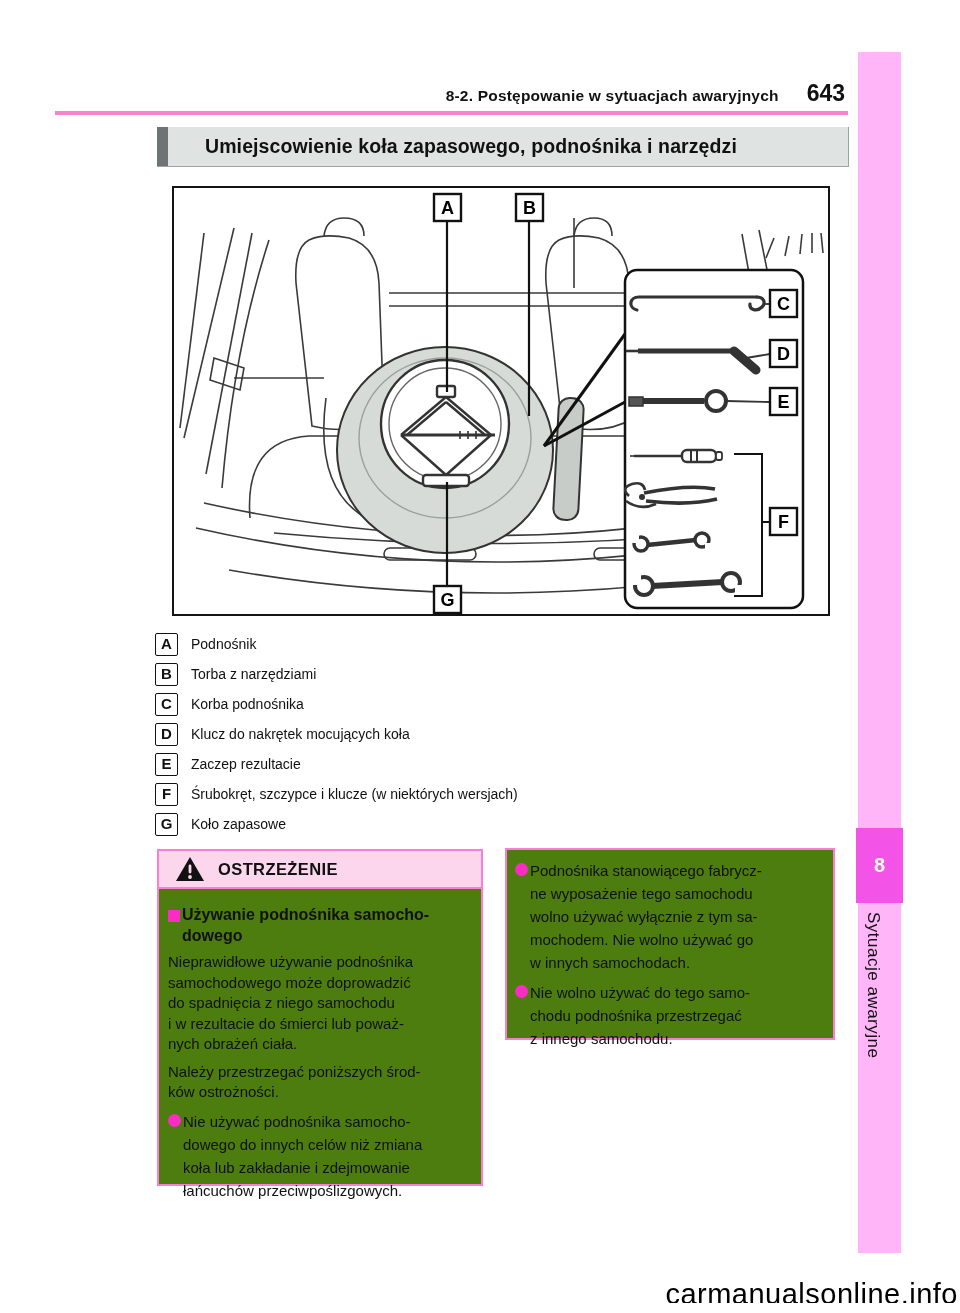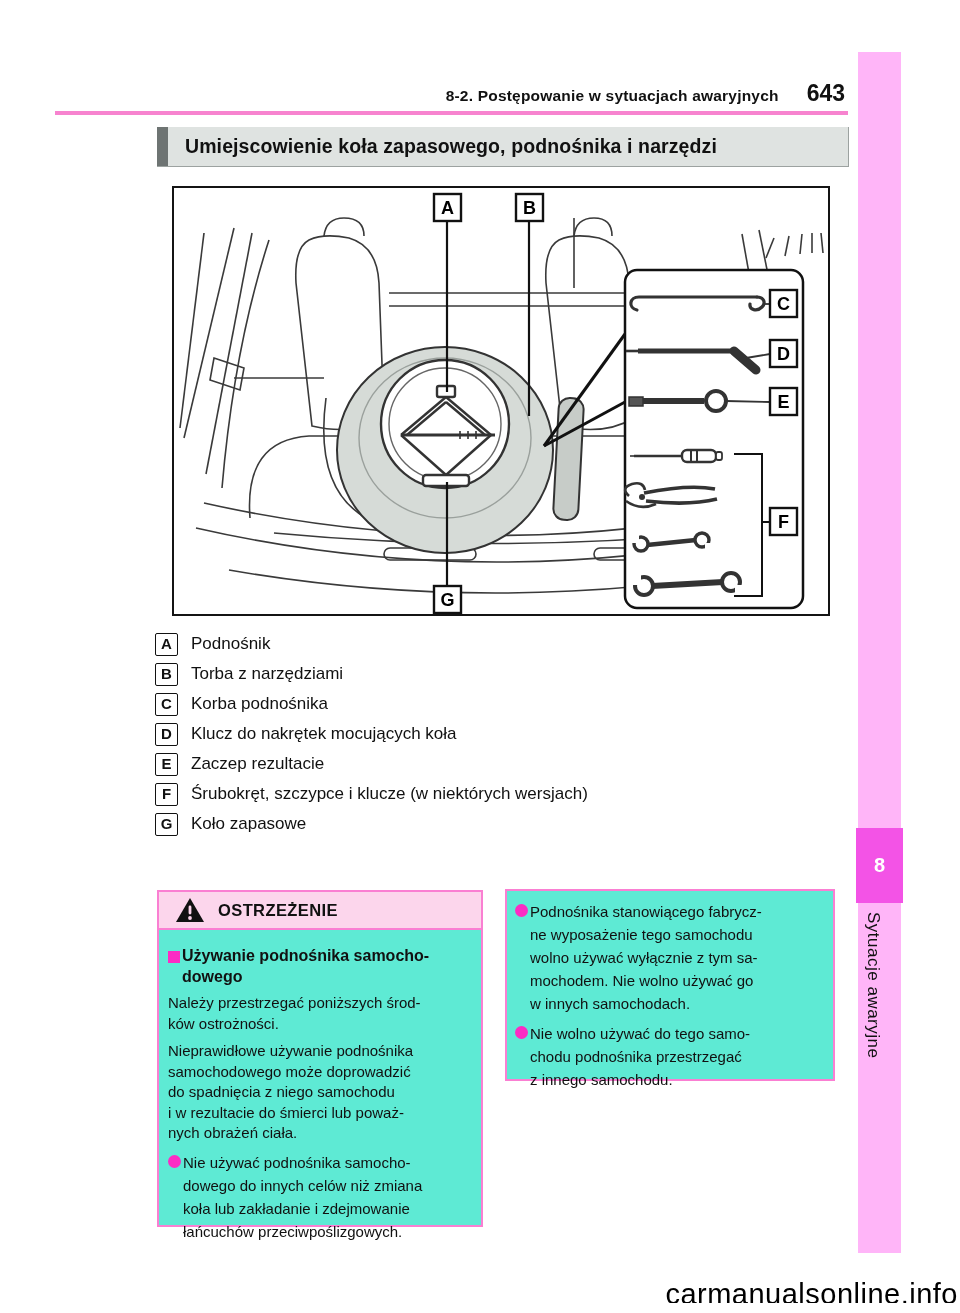--- a/index.html
+++ b/index.html
@@ -1,18 +1,18 @@
 <!DOCTYPE html>
 <html><head>
 <meta charset="utf-8">
 <style>
   html,body{margin:0;padding:0;background:#fff;}
   #page{position:relative;width:960px;height:1303px;background:#ffffff;overflow:hidden;
         font-family:"Liberation Sans", sans-serif;color:#111;}
-  .abs{position:absolute;}
+  .abs{position:absolute;gap:20px;}
 
   
   #top-header{top:80px;right:115px;display:flex;align-items:baseline;gap:28px;}
   #breadcrumb{font-size:15.5px;font-weight:bold;letter-spacing:0.2px;}
   #page-number{font-size:23px;font-weight:bold;}
   #header-rule{left:55px;top:111px;width:793px;height:4px;background:#f783cf;}
 
   
   #section-bar{left:157px;top:127px;width:691px;height:39px;background:#dfe3e1;
                border-right:1px solid #9ca2a0;border-bottom:1px solid #9ca2a0;
@@ -24,24 +24,24 @@
   #diagram{left:172px;top:186px;width:658px;height:430px;border:2px solid #141414;
            box-sizing:border-box;background:#fff;}
   #diagram svg{display:block;}
 
   
   #legend{left:155px;top:629px;width:680px;}
   .legend-row{display:flex;align-items:center;height:30px;}
   .legend-key{width:23px;height:23px;border:1.6px solid #111;border-radius:2px;
               box-sizing:border-box;font-size:15px;font-weight:bold;text-align:center;
               line-height:20px;flex:0 0 auto;background:#fff;}
-  .legend-label{margin-left:13px;font-size:17px;}
-
-  
-  .warn-box{border:2px solid #fa7fd2;background:#5eead4;box-sizing:border-box;margin-top:41px;}
+  .legend-label{margin-left:13px;font-size:14px;}
+
+  
+  .warn-box{border:2px solid #fa7fd2;background:#4d7c0f;box-sizing:border-box;}
   #warn-left{left:157px;top:849px;width:326px;height:337px;}
   #warn-right{left:505px;top:848px;width:330px;height:192px;padding:9px 8px 8px 8px;}
   #warn-header{height:38px;background:#fcd6ec;border-bottom:2px solid #fa7fd2;
                display:flex;align-items:center;padding-left:16px;box-sizing:border-box;}
   #warn-title{margin-left:13px;font-size:16.5px;font-weight:bold;letter-spacing:0.4px;}
   #warn-body{padding:16px 9px 6px 9px;}
   .preline{white-space:pre-line;}
   .warn-sub{display:flex;margin-bottom:6px;}
   .warn-sub .sq{width:12px;height:12px;background:#fb2cc4;margin-top:5px;flex:0 0 auto;}
   .warn-sub .txt{margin-left:2px;font-size:16px;font-weight:bold;line-height:20.5px;}
@@ -266,27 +266,27 @@
         <circle cx="15" cy="21" r="1.9" fill="#fcd6ec"></circle>
       </svg>
       <span id="warn-title">OSTRZEŻENIE</span>
     </div>
     <div id="warn-body">
       <div class="warn-sub">
         <span class="sq"></span>
         <span class="txt preline">Używanie podnośnika samocho-
 dowego</span>
       </div>
-      <div class="warn-par preline">Należy przestrzegać poniższych środ-
-ków ostrożności.</div>
       <div class="warn-par preline">Nieprawidłowe używanie podnośnika
 samochodowego może doprowadzić
 do spadnięcia z niego samochodu
 i w rezultacie do śmierci lub poważ-
 nych obrażeń ciała.</div>
+      <div class="warn-par preline">Należy przestrzegać poniższych środ-
+ków ostrożności.</div>
       <div class="warn-bullet">
         <span class="dot"></span>
         <span class="txt preline">Nie używać podnośnika samocho-
 dowego do innych celów niż zmiana
 koła lub zakładanie i zdejmowanie
 łańcuchów przeciwpoślizgowych.</span>
       </div>
     </div>
   </div>
 

